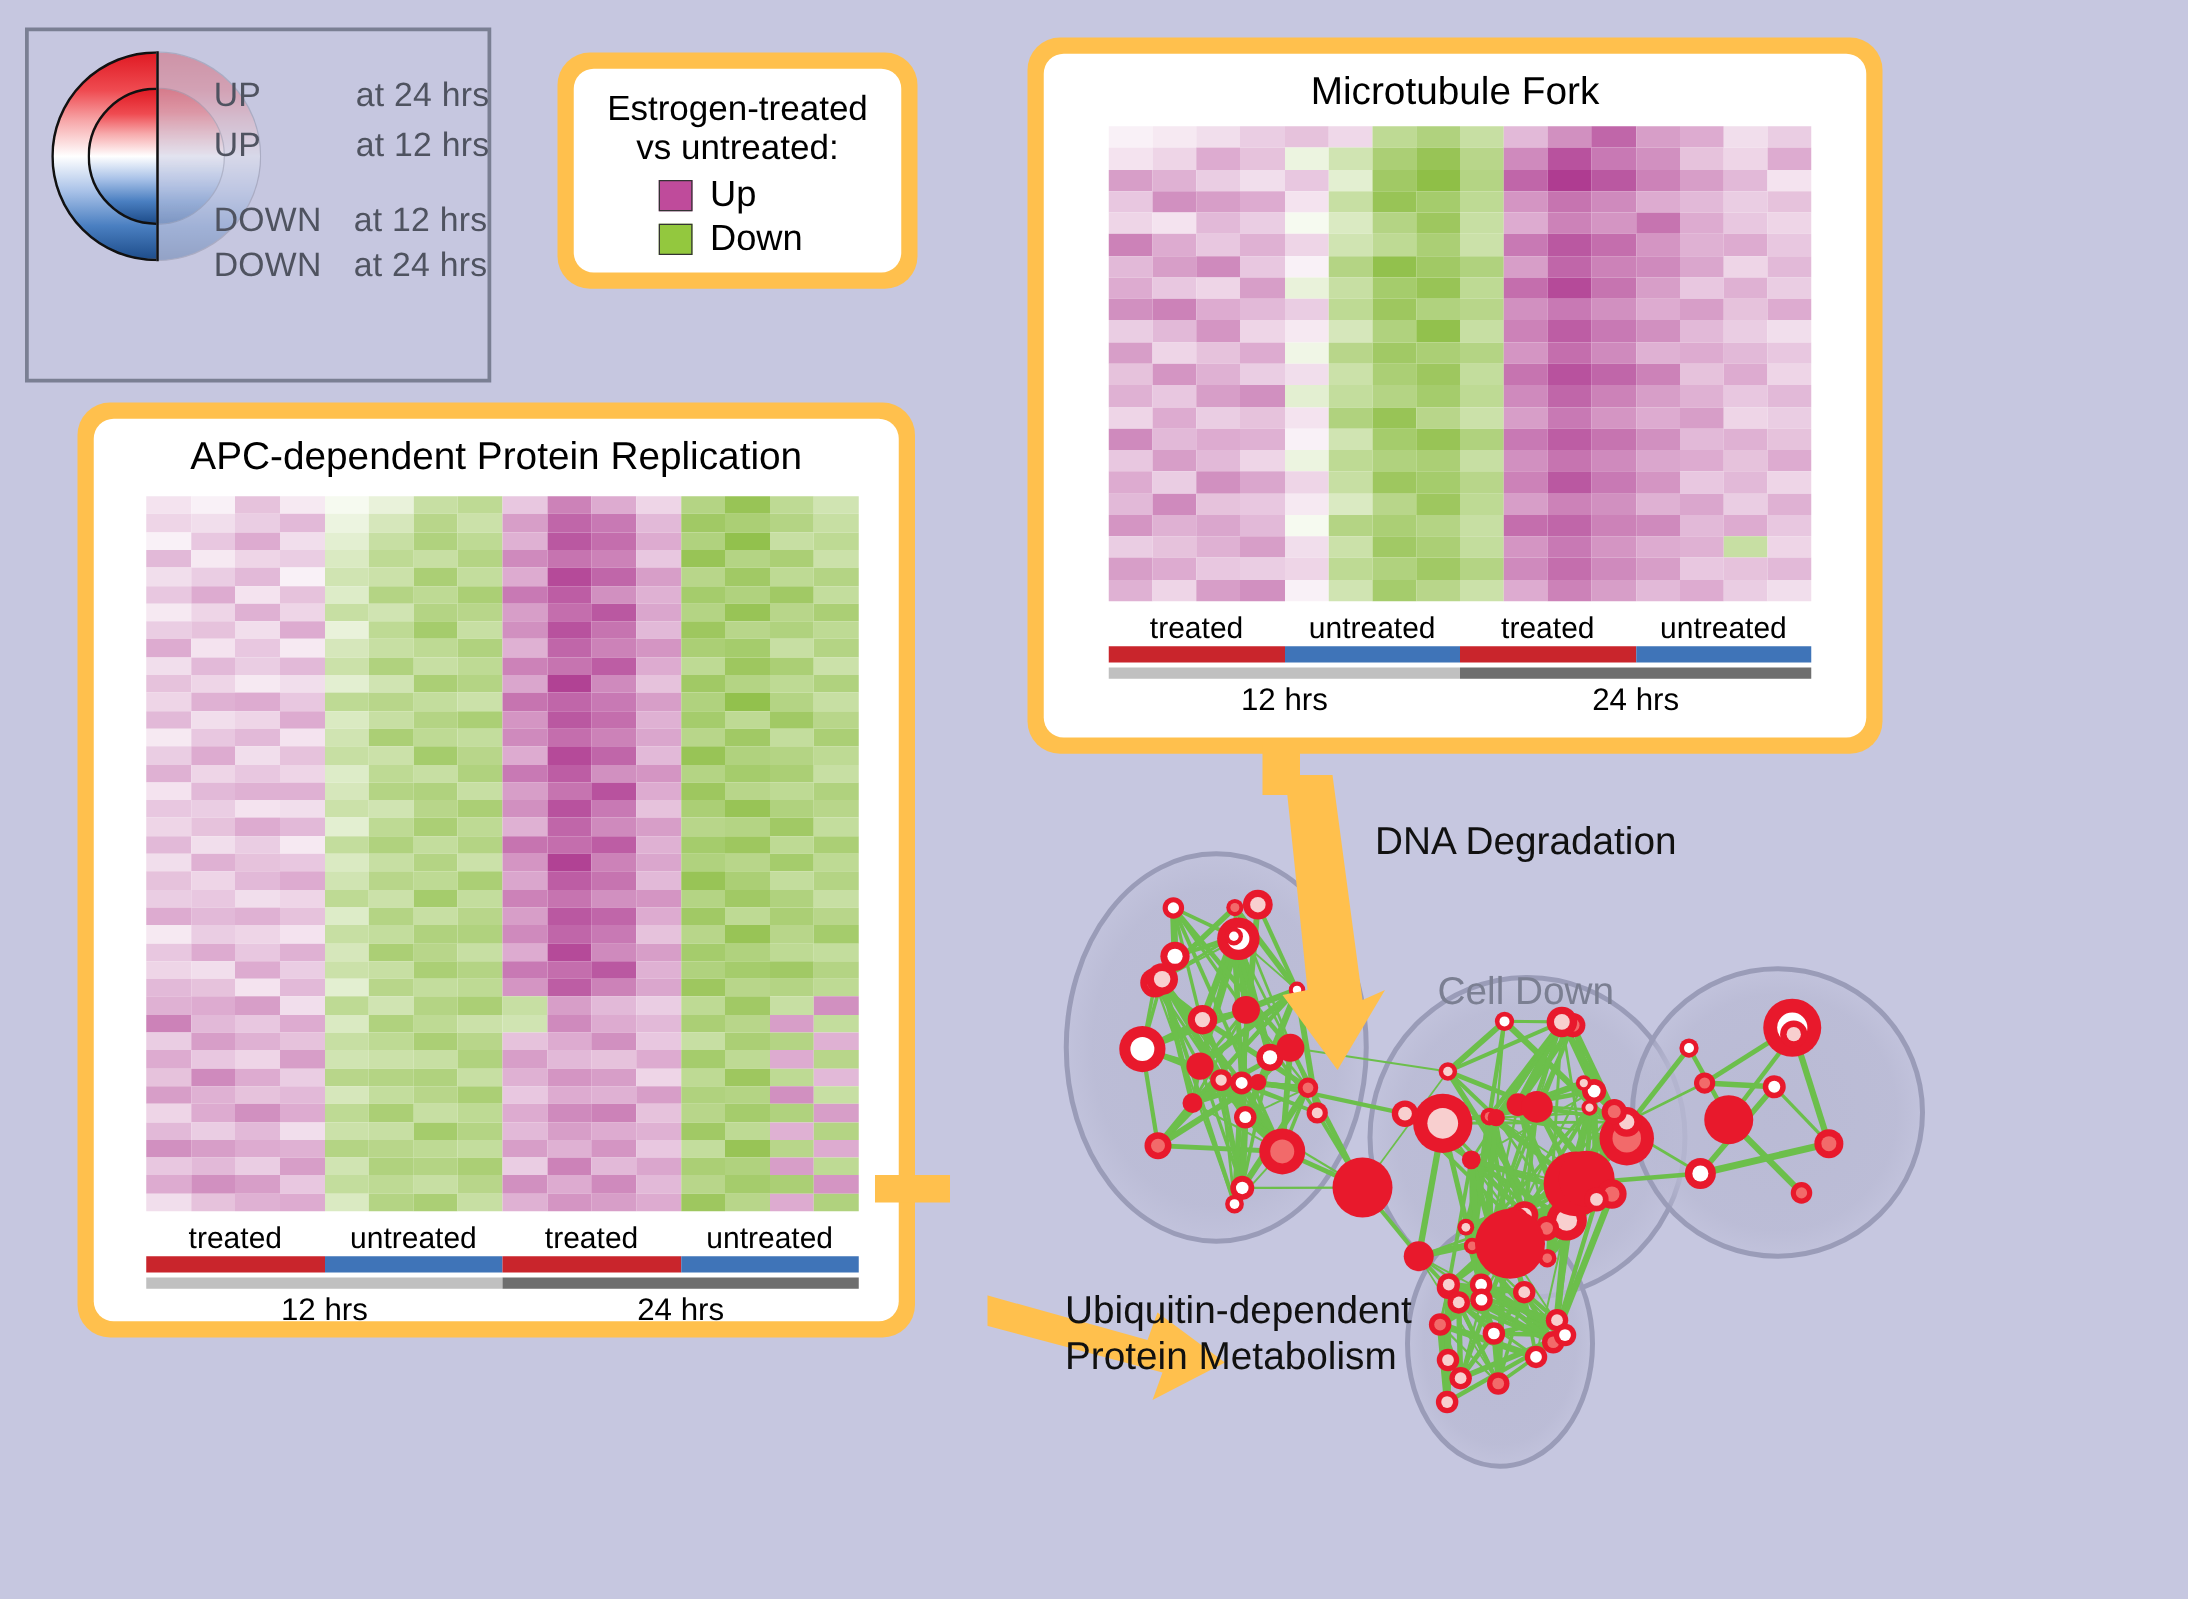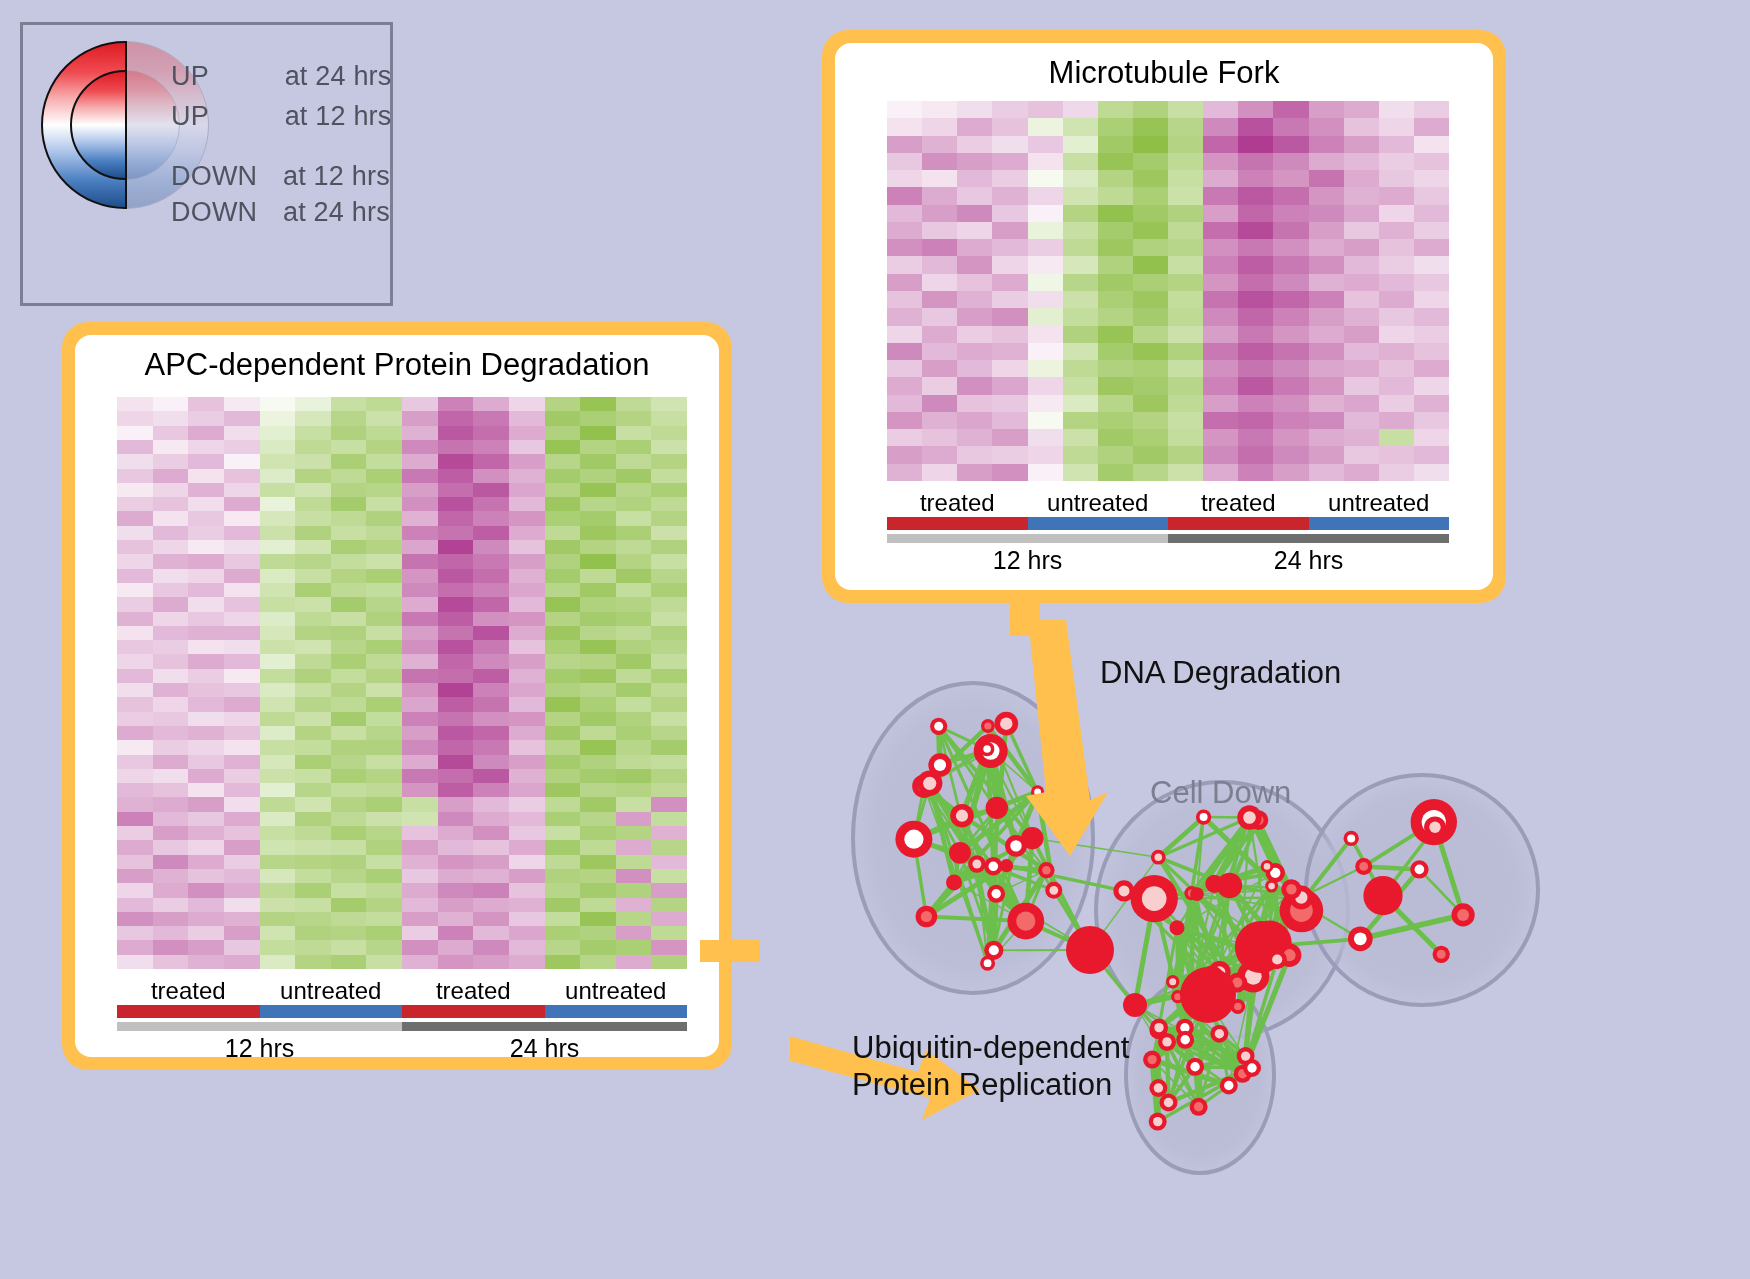--- a/index.html
+++ b/index.html
@@ -126,20 +126,36 @@
       <span class="leg-k">DOWN</span>
       <span class="leg-t" style="margin-left:18px;">at 12 hrs</span>
     </div>
     <div class="leg-row" style="left:148px;top:172px;">
       <span class="leg-k">DOWN</span>
       <span class="leg-t" style="margin-left:18px;">at 24 hrs</span>
     </div>
 
   </div>
 
+  <div class="ypanel" id="updown-legend">
+    <div class="ypanel-inner">
+      <div class="ul-title">Estrogen-treated
+vs untreated:</div>
+      <div class="ul-items">
+        <div class="ul-row">
+          <span class="sw" id="sw-up" style="background: rgb(191, 75, 155);"></span>
+          <span class="ul-lab">Up</span>
+        </div>
+        <div class="ul-row">
+          <span class="sw" id="sw-down" style="background: rgb(147, 200, 62);"></span>
+          <span class="ul-lab">Down</span>
+        </div>
+      </div>
+    </div>
+  </div>
 
   <div class="ypanel" id="panel-replication">
     <div class="ypanel-inner">
       <div class="panel-title">Microtubule Fork</div>
       <div class="hm-wrap" id="hm-rep-wrap" style="left:52px;top:58px;width:562px;height:380px;">
         <div class="hm" id="hm-rep" style="grid-template-columns: repeat(16, 1fr); grid-template-rows: repeat(22, 1fr);">
             <i style="background: rgb(249, 241, 247);"></i>
             <i style="background: rgb(246, 233, 242);"></i>
             <i style="background: rgb(241, 222, 236);"></i>
             <i style="background: rgb(234, 205, 227);"></i>
@@ -513,21 +529,21 @@
         <div class="time-row">
           <span>12 hrs</span>
           <span>24 hrs</span>
         </div>
       </div>
     </div>
   </div>
 
   <div class="ypanel" id="panel-apc">
     <div class="ypanel-inner">
-      <div class="panel-title">APC-dependent Protein Degradation</div>
+      <div class="panel-title">APC-dependent Protein Replication</div>
       <div class="hm-wrap" id="hm-apc-wrap" style="left:42px;top:62px;width:570px;height:572px;">
         <div class="hm" id="hm-apc" style="grid-template-columns: repeat(16, 1fr); grid-template-rows: repeat(40, 1fr);">
             <i style="background: rgb(244, 227, 239);"></i>
             <i style="background: rgb(249, 241, 247);"></i>
             <i style="background: rgb(230, 194, 220);"></i>
             <i style="background: rgb(246, 233, 242);"></i>
             <i style="background: rgb(246, 250, 240);"></i>
             <i style="background: rgb(233, 242, 218);"></i>
             <i style="background: rgb(199, 223, 163);"></i>
             <i style="background: rgb(190, 218, 148);"></i>
@@ -1692,21 +1708,21 @@
 
     
     <svg width="960" height="660" viewBox="0 0 960 660" style="position:absolute;left:0;top:0;pointer-events:none;">
       <polygon fill="#ffc04d" points="232,-60 268,-60 300,180 318,172 280,236 236,176 256,172"></polygon>
       <polygon fill="#ffc04d" points="-310,330 128,452 136,430 190,470 132,500 140,478 -310,358"></polygon>
     </svg>
 
     <div class="net-label" id="label-dna">DNA Degradation</div>
     <div class="net-label" id="label-cellcycle">Cell Down</div>
     <div class="net-label" id="label-ubq">Ubiquitin-dependent
-Protein Replication</div>
+Protein Metabolism</div>
   </div>
 
   <svg style="position:absolute;left:0;top:0;width:1750px;height:1279px;pointer-events:none;">
     <rect x="1010" y="596" width="30" height="40" fill="#ffc04d"></rect>
     <rect x="700" y="940" width="60" height="22" fill="#ffc04d"></rect>
   </svg>
 
 </div>
 
 </body></html>

